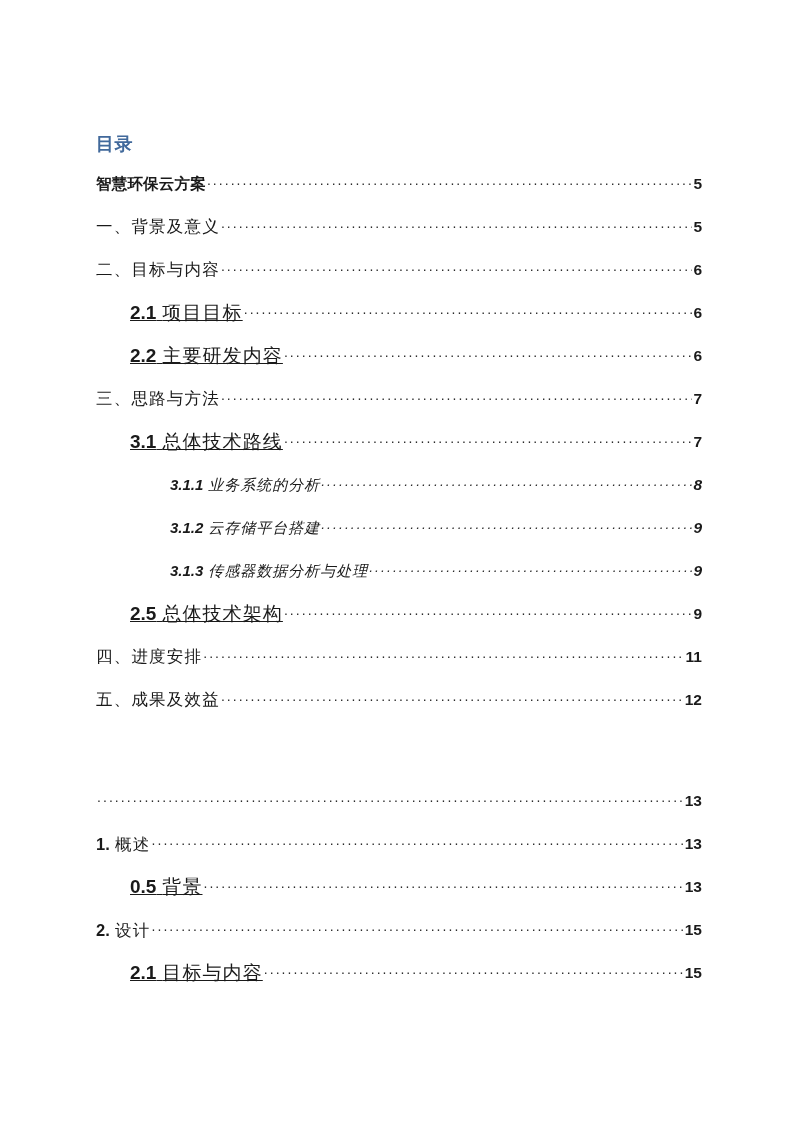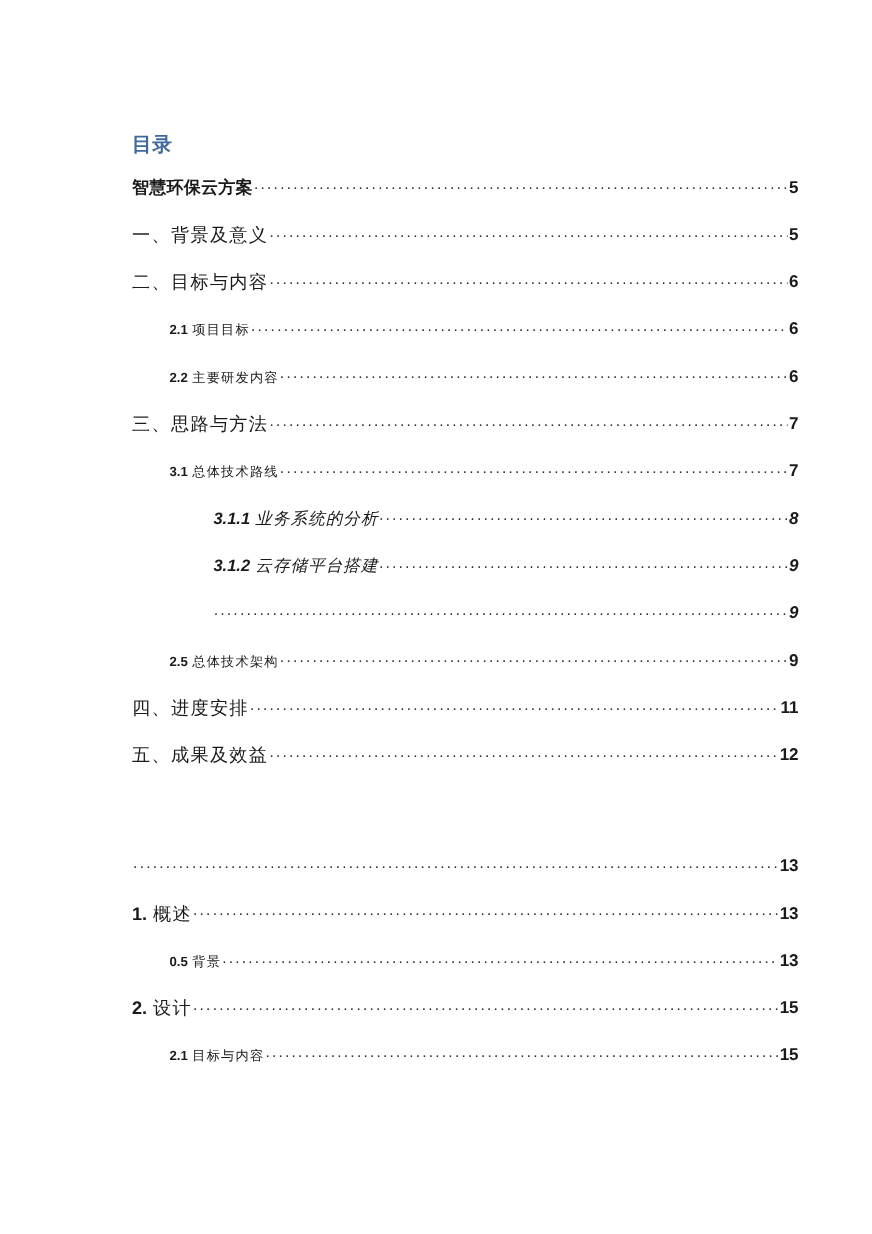--- a/index.html
+++ b/index.html
@@ -21,23 +21,22 @@
     left: 0;
     top: 0;
     width: 793px;
     height: 1122px;
     background: #ffffff;
   }
 
   .toc-wrap {
     position: absolute;
     left: 96px;
-    top: 119px;
+    top: 132px;
     width: 606px;
-    margin-left: 24px;
   }
 
   .toc-heading {
     font-family: "Liberation Sans", "DejaVu Sans", sans-serif;
     font-weight: bold;
     font-size: 18px;
     line-height: 24px;
     color: #41699B;
     letter-spacing: 0.5px;
     margin: 0 0 18px 0;
@@ -105,22 +104,23 @@
     font-family: "Liberation Serif", "DejaVu Serif", serif;
     font-size: 16.5px;
     letter-spacing: 1.2px;
   }
   .lvl-1n { padding-left: 0px; }
 
   
   .lvl-2 { padding-left: 34px; }
   .lvl-2 .e-label {
     font-family: "Liberation Serif", "DejaVu Serif", serif;
-    font-size: 12px;
+    font-size: 19px;
     letter-spacing: 1.1px;
+    text-decoration: underline;
   }
 
   
   .lvl-3 { padding-left: 74px; font-style: italic; }
   .lvl-3 .e-label {
     font-family: "Liberation Serif", "DejaVu Serif", serif;
     font-size: 15px;
     letter-spacing: 1.0px;
   }
 
@@ -183,20 +183,21 @@
           <span class="e-label"><span class="num">3.1.1</span> <span>业务系统的分析</span></span>
           <span class="e-dots"></span>
           <span class="e-page">8</span>
         </div>
         <div class="toc-entry lvl-3">
           <span class="e-label"><span class="num">3.1.2</span> <span> 云存储平台搭建</span></span>
           <span class="e-dots"></span>
           <span class="e-page">9</span>
         </div>
         <div class="toc-entry lvl-3">
+          <span class="e-label"><span class="num">3.1.3</span> <span>传感器数据分析与处理</span></span>
           <span class="e-dots"></span>
           <span class="e-page">9</span>
         </div>
         <div class="toc-entry lvl-2">
           <span class="e-label"><span class="num">2.5</span> <span> 总体技术架构</span></span>
           <span class="e-dots"></span>
           <span class="e-page">9</span>
         </div>
         <div class="toc-entry lvl-1n">
           <span class="e-label">四、进度安排</span>

